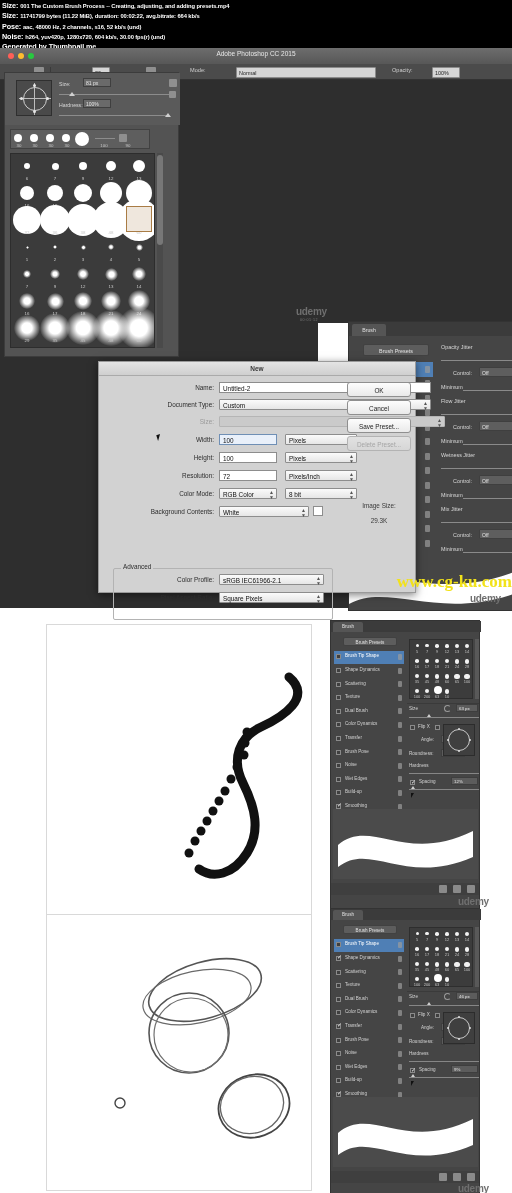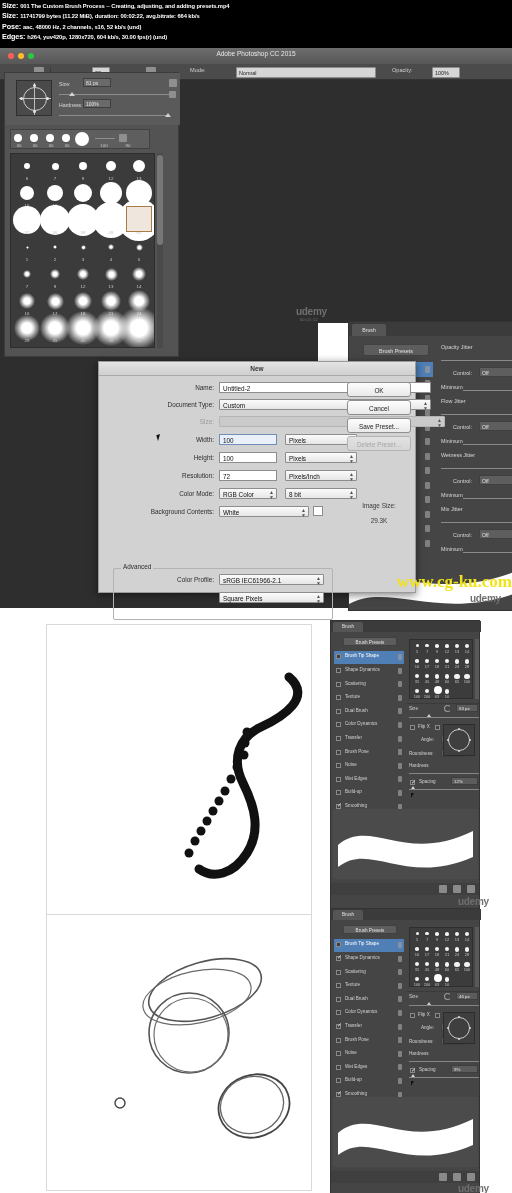--- a/index.html
+++ b/index.html
@@ -131,23 +131,24 @@
   </div>
   <div class="meta-line">
     <span>Size:</span>
     <span class="sm">11741799 bytes (11.22 MiB), duration: 00:02:22, avg.bitrate: 664 kb/s</span>
   </div>
   <div class="meta-line">
     <span>Pose:</span>
     <span class="sm">aac, 48000 Hz, 2 channels, s16, 52 kb/s (und)</span>
   </div>
   <div class="meta-line">
-    <span>Edges:</span>
+    <span>Noise:</span>
     <span class="sm">h264, yuv420p, 1280x720, 604 kb/s, 30.00 fps(r) (und)</span>
   </div>
+  <div class="meta-line">Generated by Thumbnail me</div>
 </div>
 
 <div class="shot">
 
   <div class="ps-desktop">
     <div class="ps-titlebar">
       <div class="traffic t-red"></div>
       <div class="traffic t-yel"></div>
       <div class="traffic t-grn"></div>
       <div class="ps-title">Adobe Photoshop CC 2015</div>

